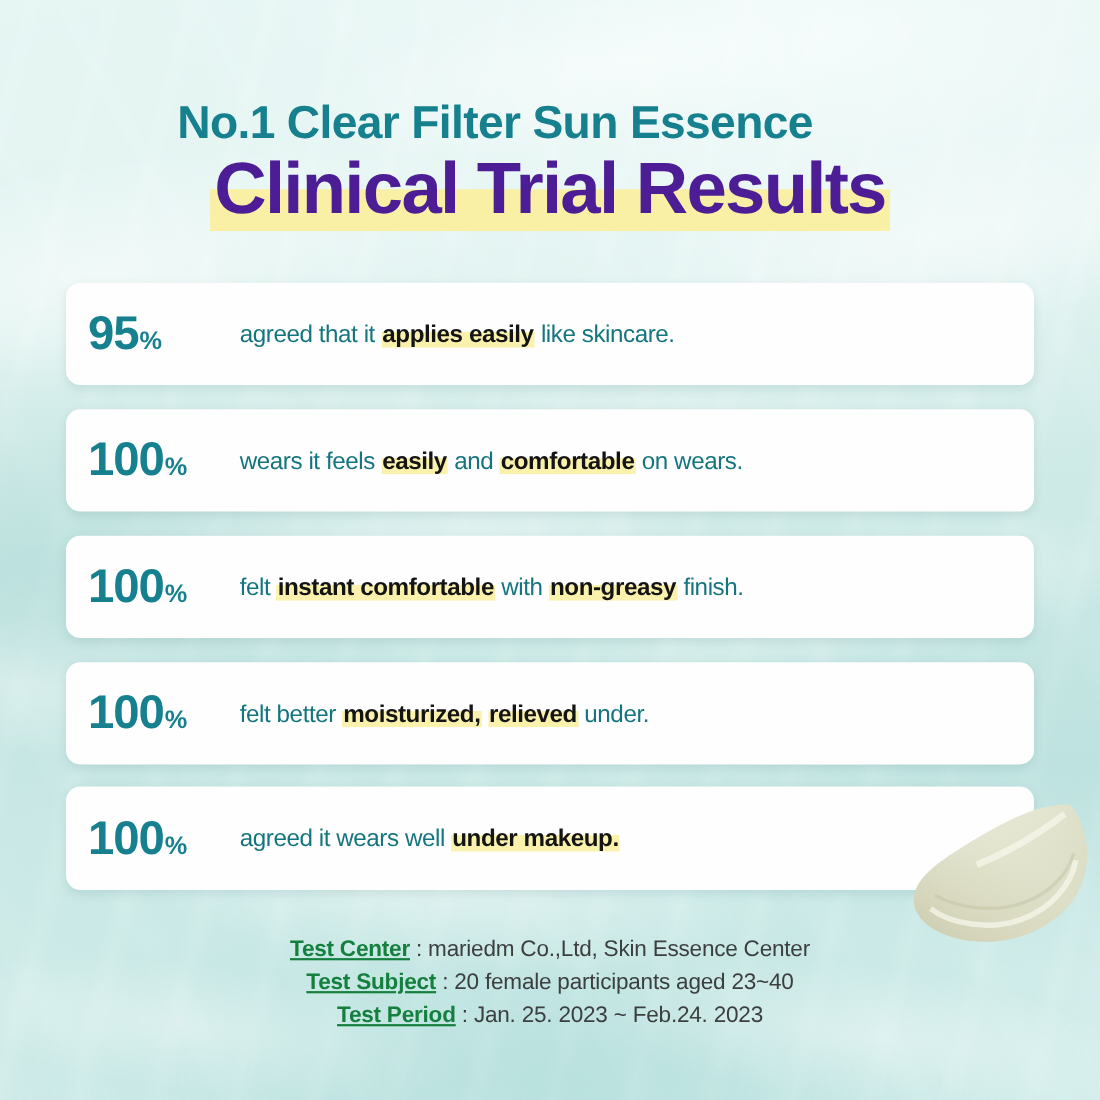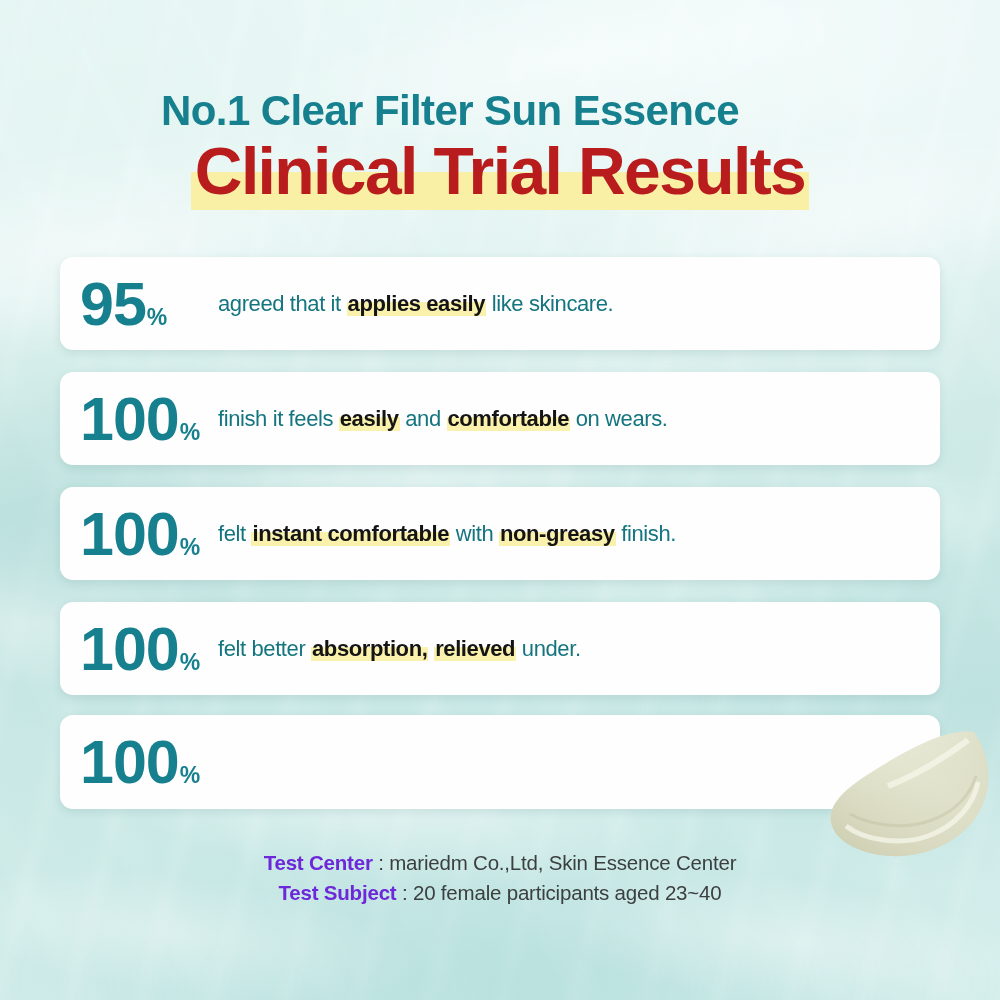--- a/index.html
+++ b/index.html
@@ -76,21 +76,21 @@
     color:#16808e;
   }
   .headline{
     position:absolute; top:138px; left:0; width:1000px;
     text-align:center; line-height:1;
   }
   .headline .hl-text{
     display:inline-block;
     position:relative;
     font-size:66px; font-weight:700; letter-spacing:-1.6px;
-    color:#b91c1c;
+    color:#4c1d95;
     padding:0 4px;
   }
   .headline .hl-text::before{
     content:""; position:absolute; left:0; right:0;
     top:52%; bottom:-6px;
     background:#f9f0a6; z-index:-1;
   }
 
   
   .card{
@@ -105,21 +105,21 @@
   .card.r3{ top:602px; }
   .card.r4{ top:715px; height:94px; }
 
   .pct{
     flex:0 0 158px;
     padding-left:20px;
     color:#16808e;
     font-weight:700;
     white-space:nowrap;
   }
-  .pct .num{ font-size:61px; letter-spacing:-1px; }
+  .pct .num{ font-size:43px; letter-spacing:-1px; }
   .pct .sym{ font-size:23px; font-weight:600; margin-left:1px; }
 
   .statement{
     font-size:22px;
     color:#14757f;
     letter-spacing:-.4px;
     white-space:nowrap;
   }
   .statement .mark{
     color:#141414;
@@ -137,21 +137,21 @@
 
   
   .footer{
     position:absolute; top:848px; left:0; width:1000px;
     text-align:center;
     color:#3c3f40;
     font-size:20.5px;
     line-height:1.47;
     letter-spacing:-.2px;
   }
-  .footer .lbl{ font-weight:700; color:#6d28d9; }
+  .footer .lbl{ font-weight:700; color:#15803d;text-decoration:underline; }
 </style>
 </head>
 <body>
 
 <div id="bg">
   <div class="water-base"></div>
   <div class="caustic c1"></div>
   <div class="caustic c2"></div>
   <div class="caustic c3"></div>
   <div class="caustic c4"></div>
@@ -166,32 +166,33 @@
     <span class="hl-text">Clinical Trial Results</span>
   </div>
 
   <div id="cards">
       <div class="card r0">
         <div class="pct"><span class="num">95</span><span class="sym">%</span></div>
         <div class="statement"><span>agreed that it </span><span class="mark">applies easily</span><span> like skincare.</span></div>
       </div>
       <div class="card r1">
         <div class="pct"><span class="num">100</span><span class="sym">%</span></div>
-        <div class="statement"><span>finish it feels </span><span class="mark">easily</span><span> and </span><span class="mark">comfortable</span><span> on wears.</span></div>
+        <div class="statement"><span>wears it feels </span><span class="mark">easily</span><span> and </span><span class="mark">comfortable</span><span> on wears.</span></div>
       </div>
       <div class="card r2">
         <div class="pct"><span class="num">100</span><span class="sym">%</span></div>
         <div class="statement"><span>felt </span><span class="mark">instant comfortable</span><span> with </span><span class="mark">non-greasy</span><span> finish.</span></div>
       </div>
       <div class="card r3">
         <div class="pct"><span class="num">100</span><span class="sym">%</span></div>
-        <div class="statement"><span>felt better </span><span class="mark">absorption,</span><span> </span><span class="mark">relieved</span><span> under.</span></div>
+        <div class="statement"><span>felt better </span><span class="mark">moisturized,</span><span> </span><span class="mark">relieved</span><span> under.</span></div>
       </div>
       <div class="card r4">
         <div class="pct"><span class="num">100</span><span class="sym">%</span></div>
+        <div class="statement"><span>agreed it wears well </span><span class="mark">under makeup.</span></div>
       </div>
     </div>
 
   <svg class="swatch" viewBox="0 0 172 134">
     <defs>
       <linearGradient id="cg" x1="0" y1="0" x2="1" y2="1">
         <stop offset="0%" stop-color="#eff0e2"></stop>
         <stop offset="45%" stop-color="#dfe0c8"></stop>
         <stop offset="100%" stop-color="#cccdb0"></stop>
       </linearGradient>
@@ -204,15 +205,16 @@
     <path d="M146 6 C160 26 168 58 150 88 C133 116 96 132 62 130 C30 128 6 114 3 96 C0 78 18 62 44 46 C74 27 116 2 146 6 Z" fill="url(#cg)"></path>
     <path d="M146 6 C160 26 168 58 150 88 C133 116 96 132 62 130 C30 128 6 114 3 96 C0 78 18 62 44 46 C74 27 116 2 146 6 Z" fill="url(#cg2)"></path>
     <path d="M18 100 C36 114 72 120 100 110 C128 100 146 78 150 56" fill="none" stroke="#f6f7ea" stroke-opacity=".75" stroke-width="5"></path>
     <path d="M22 88 C44 100 78 104 104 94 C126 86 142 70 148 50" fill="none" stroke="#bfc0a2" stroke-opacity=".45" stroke-width="3"></path>
     <path d="M60 60 C86 50 116 32 140 14" fill="none" stroke="#fbfcf2" stroke-opacity=".6" stroke-width="6"></path>
   </svg>
 
   <div class="footer">
       <div><span class="lbl">Test Center</span><span> : </span><span>mariedm Co.,Ltd, Skin Essence Center</span></div>
       <div><span class="lbl">Test Subject</span><span> : </span><span>20 female participants aged 23~40</span></div>
+      <div><span class="lbl">Test Period</span><span> : </span><span>Jan. 25. 2023 ~ Feb.24. 2023</span></div>
     </div>
 
 </div>
 
 </body></html>

